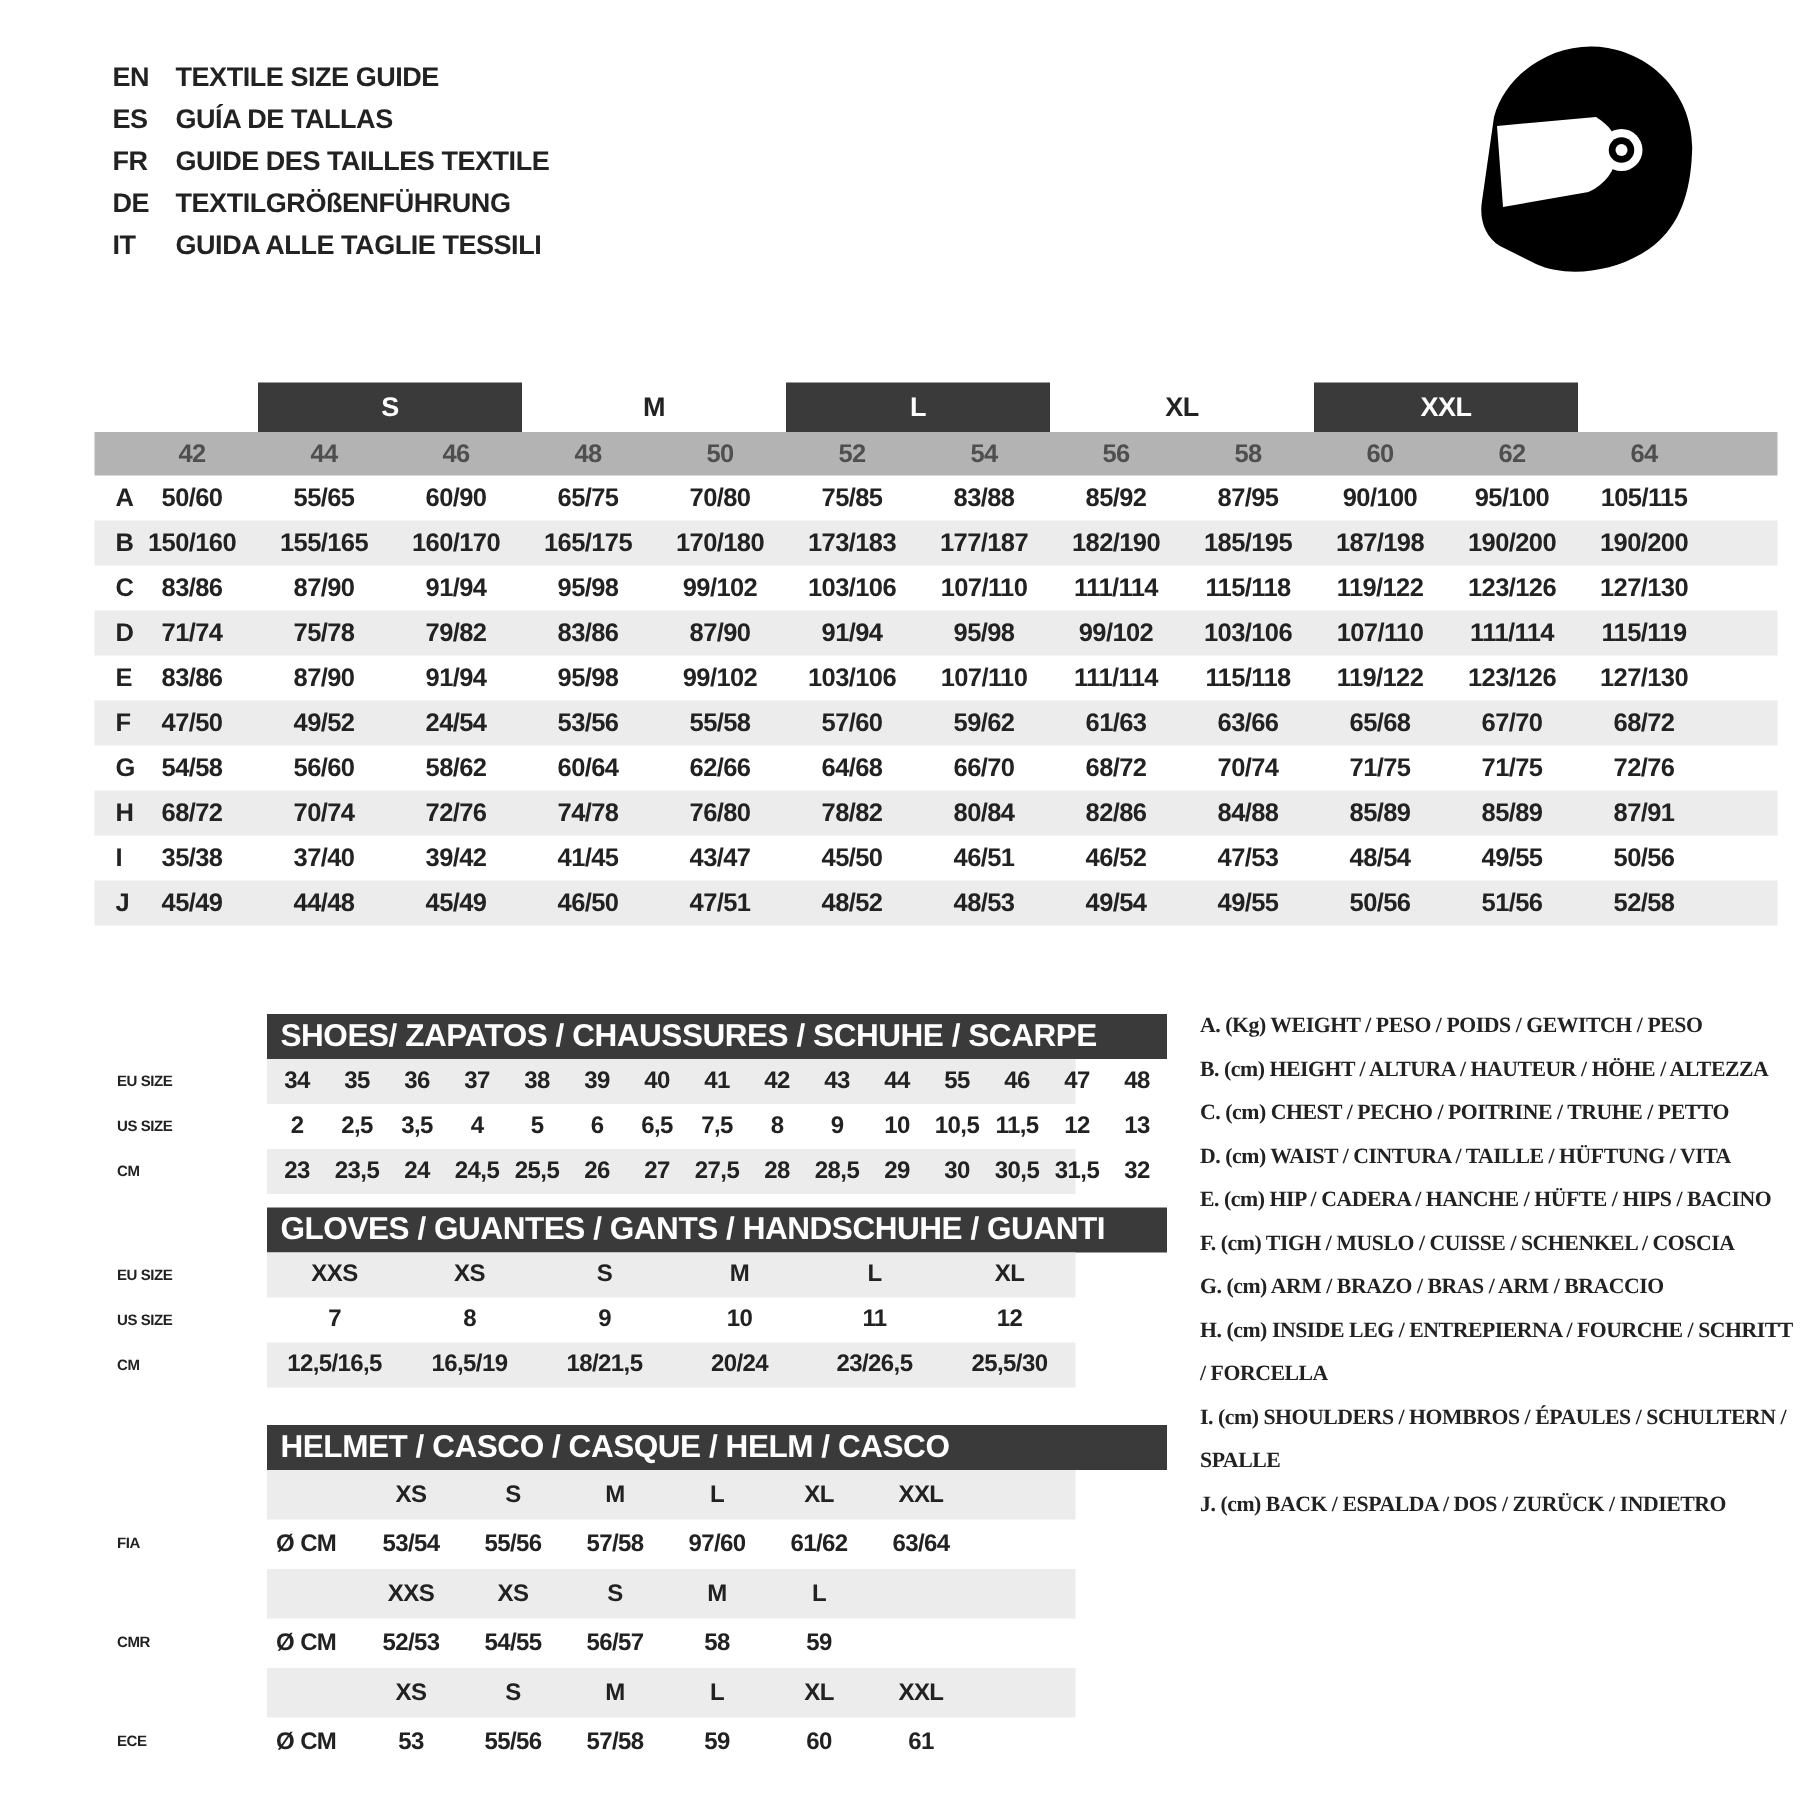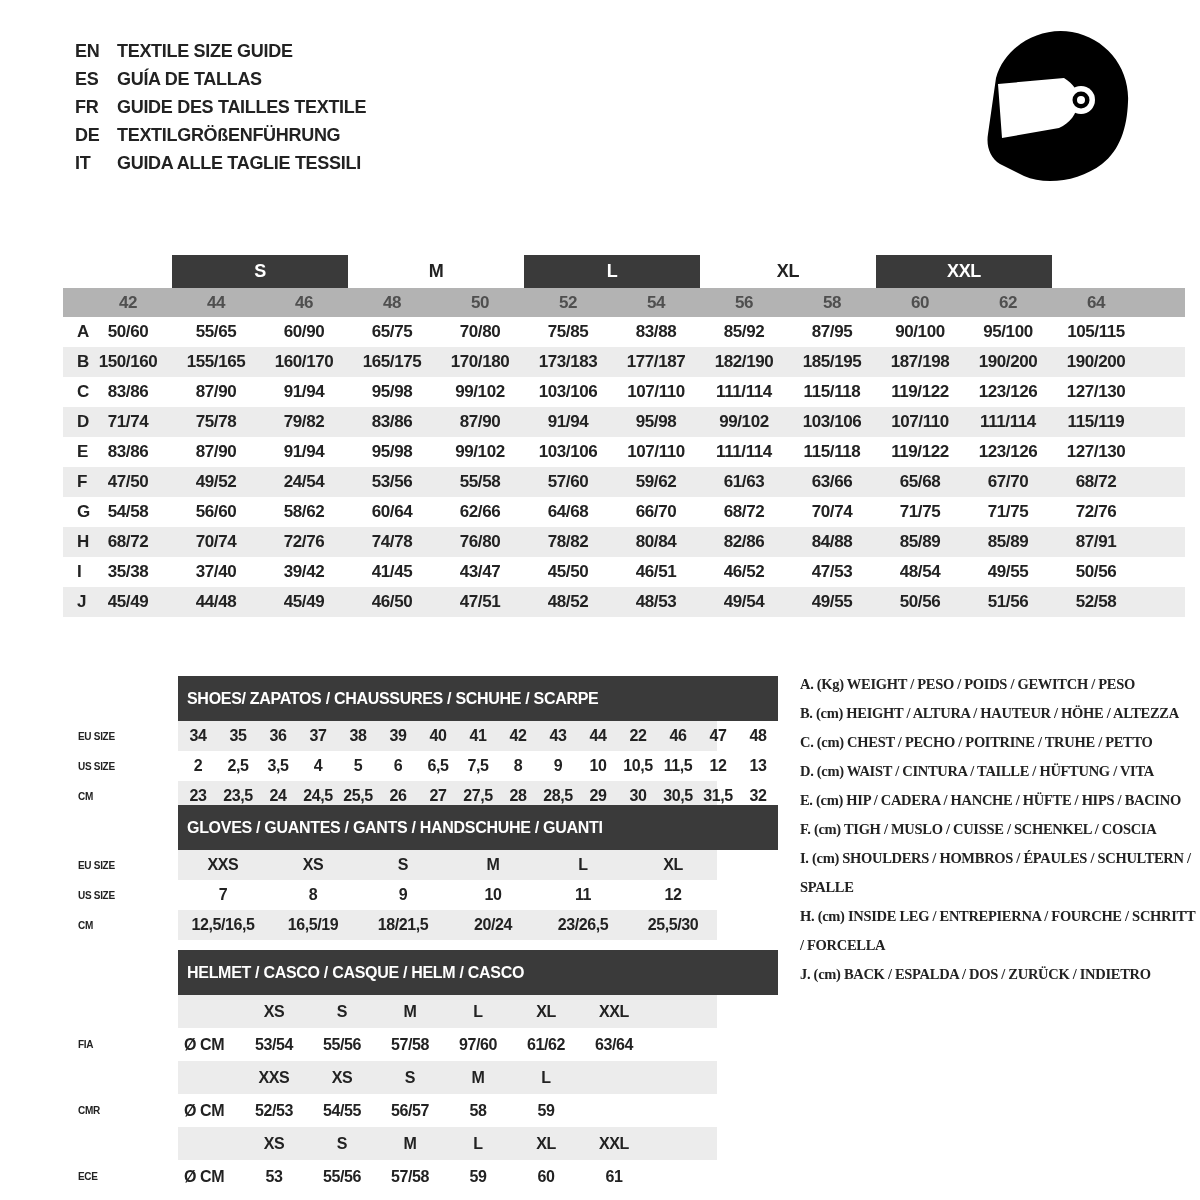--- a/index.html
+++ b/index.html
@@ -18,22 +18,22 @@
   .m-row{display:grid;grid-template-columns:21px repeat(12,88px) 1fr;height:30px;align-items:center;}
   .m-head{height:33px;}
   .grp{height:33px;display:flex;align-items:center;justify-content:center;font-size:18px;letter-spacing:-0.3px;}
   .grp.dark{background:#3a3a3a;color:#ffffff;}
   .m-strip{background:#b3b3b3;height:29px;color:#4f4f4f;}
   .cell{text-align:center;font-size:17px;letter-spacing:-0.4px;white-space:nowrap;}
   .row-label{padding-left:14px;font-size:17px;}
   .stripe{background:#ececec;}
   
   .sub{position:absolute;left:60px;width:718px;}
-  .sub-title{margin-left:118px;width:600px;height:45px;background:#3a3a3a;color:#fff;
-    display:flex;align-items:center;padding-left:9px;box-sizing:border-box;font-size:16px;letter-spacing:-0.3px;white-space:nowrap;}
+  .sub-title{margin-left:118px;width:600px;height:30px;background:#3a3a3a;color:#fff;
+    display:flex;align-items:center;padding-left:9px;box-sizing:border-box;font-size:21px;letter-spacing:-0.3px;white-space:nowrap;}
   .sub-row{display:flex;height:30px;}
   .h-row{height:33px;}
   .sub-label{width:118px;display:flex;align-items:center;padding-left:18px;box-sizing:border-box;font-size:10px;letter-spacing:-0.3px;}
   .sub-content{width:539px;display:grid;align-items:center;}
   .gray{background:#ececec;}
   .cols15{grid-template-columns:repeat(15,40px);}
   .cols6{grid-template-columns:repeat(6,90px) 1fr;}
   .colsH{grid-template-columns:62px repeat(6,68px) 1fr;}
   .sub-cell{text-align:center;font-size:16px;letter-spacing:-0.4px;white-space:nowrap;}
   .unit-cell{text-align:left;padding-left:6px;}
@@ -259,21 +259,21 @@
         <div class="sub-cell">35</div>
         <div class="sub-cell">36</div>
         <div class="sub-cell">37</div>
         <div class="sub-cell">38</div>
         <div class="sub-cell">39</div>
         <div class="sub-cell">40</div>
         <div class="sub-cell">41</div>
         <div class="sub-cell">42</div>
         <div class="sub-cell">43</div>
         <div class="sub-cell">44</div>
-        <div class="sub-cell">22</div>
+        <div class="sub-cell">55</div>
         <div class="sub-cell">46</div>
         <div class="sub-cell">47</div>
         <div class="sub-cell">48</div>
       </div>
     </div>
     <div class="sub-row">
       <div class="sub-label">US SIZE</div>
       <div class="sub-content cols15">
         <div class="sub-cell">2</div>
         <div class="sub-cell">2,5</div>
@@ -427,16 +427,17 @@
     </div>
   </div>
 
 <div class="legend">
     <div class="legend-item">A. (Kg) WEIGHT / PESO / POIDS / GEWITCH / PESO</div>
     <div class="legend-item">B. (cm) HEIGHT / ALTURA / HAUTEUR / HÖHE / ALTEZZA</div>
     <div class="legend-item">C. (cm) CHEST / PECHO / POITRINE / TRUHE / PETTO</div>
     <div class="legend-item">D. (cm) WAIST / CINTURA / TAILLE / HÜFTUNG / VITA</div>
     <div class="legend-item">E. (cm) HIP / CADERA / HANCHE / HÜFTE / HIPS / BACINO</div>
     <div class="legend-item">F. (cm) TIGH / MUSLO / CUISSE / SCHENKEL / COSCIA</div>
+    <div class="legend-item">G. (cm) ARM / BRAZO / BRAS / ARM / BRACCIO</div>
+    <div class="legend-item">H. (cm) INSIDE LEG / ENTREPIERNA / FOURCHE / SCHRITT / FORCELLA</div>
     <div class="legend-item">I. (cm) SHOULDERS / HOMBROS / ÉPAULES / SCHULTERN / SPALLE</div>
-    <div class="legend-item">H. (cm) INSIDE LEG / ENTREPIERNA / FOURCHE / SCHRITT / FORCELLA</div>
     <div class="legend-item">J. (cm) BACK / ESPALDA / DOS / ZURÜCK / INDIETRO</div>
   </div>
 
 </body></html>

